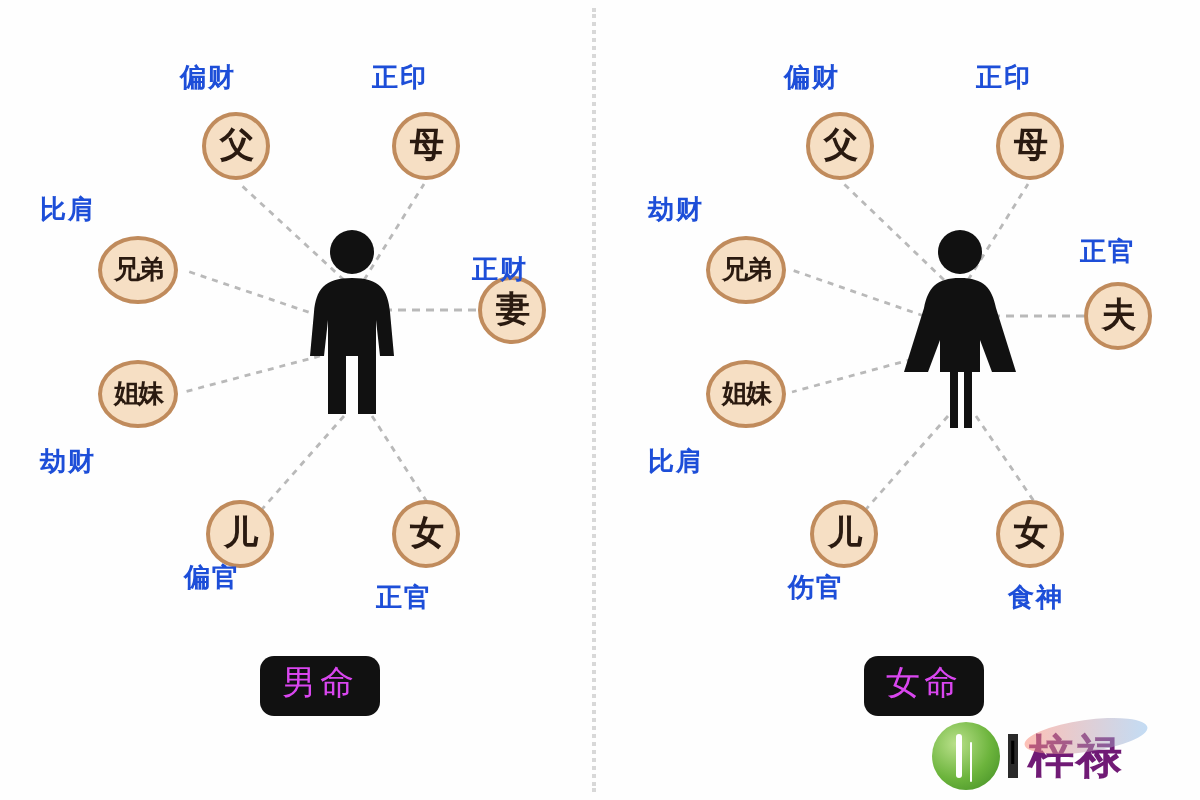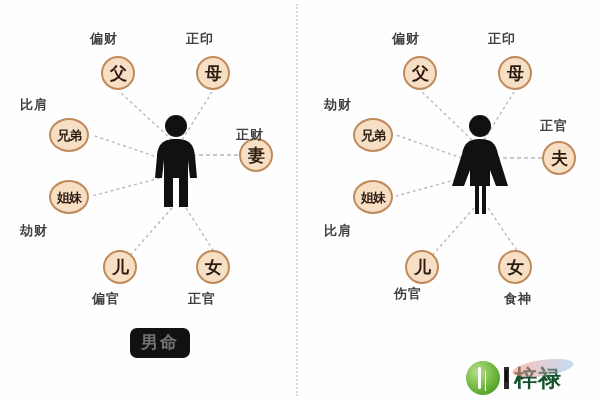--- a/index.html
+++ b/index.html
@@ -62,35 +62,35 @@
     line-height: 1;
     letter-spacing: -1px;
   }
   .node.one-char { font-size: 17px; }
   .node.two-char { font-size: 13px; width: 40px; height: 34px; border-radius: 50%; }
 
   .side-label {
     position: absolute;
     font-size: 13px;
     font-weight: bold;
-    color: #404040;
+    color: #1d4ed8;
     white-space: nowrap;
     letter-spacing: 1px;
   }
 
   .figure {
     position: absolute;
   }
 
   .badge {
     position: absolute;
     background: #111111;
-    color: #737373;
+    color: #d946ef;
     font-size: 17px;
-    font-weight: bold;
+    font-weight: normal;
     border-radius: 7px;
     padding: 5px 11px;
     letter-spacing: 2px;
     line-height: 1.15;
   }
 
   .watermark {
     position: absolute;
     left: 466px;
     top: 358px;
@@ -119,21 +119,21 @@
   .wm-bar {
     width: 5px;
     height: 22px;
     background: #2a2a2a;
     margin: 0 5px 0 4px;
     flex: 0 0 auto;
   }
   .wm-text {
     font-size: 23px;
     font-weight: bold;
-    color: #14532d;
+    color: #701a75;
     letter-spacing: 1px;
     position: relative;
   }
   .wm-swoosh {
     position: absolute;
     left: 46px;
     top: 2px;
     width: 62px;
     height: 16px;
     background: linear-gradient(100deg, rgba(255,140,120,0.55), rgba(120,180,235,0.45));
@@ -174,21 +174,21 @@
     <div class="node two-char" style="left:49px;  top:180px;">姐妹</div>
     <div class="node one-char" style="left:239px; top:138px;">妻</div>
     <div class="node one-char" style="left:103px; top:250px;">儿</div>
     <div class="node one-char" style="left:196px; top:250px;">女</div>
 
     <div class="side-label" style="left:90px;  top:30px;">偏财</div>
     <div class="side-label" style="left:186px; top:30px;">正印</div>
     <div class="side-label" style="left:20px;  top:96px;">比肩</div>
     <div class="side-label" style="left:20px;  top:222px;">劫财</div>
     <div class="side-label" style="left:236px; top:126px;">正财</div>
-    <div class="side-label" style="left:92px;  top:290px;">偏官</div>
+    <div class="side-label" style="left:92px;  top:280px;">偏官</div>
     <div class="side-label" style="left:188px; top:290px;">正官</div>
 
     <div class="badge" style="left:130px; top:328px;">男命</div>
   </div>
 
   <div class="panel" id="panel-female">
 
     <svg class="links">
       <g stroke="#b9b9b9" stroke-width="1.4" stroke-dasharray="3,3" fill="none">
         <line x1="172" y1="140" x2="122" y2="92"></line>
@@ -219,20 +219,21 @@
     <div class="node one-char" style="left:198px; top:250px;">女</div>
 
     <div class="side-label" style="left:92px;  top:30px;">偏财</div>
     <div class="side-label" style="left:188px; top:30px;">正印</div>
     <div class="side-label" style="left:24px;  top:96px;">劫财</div>
     <div class="side-label" style="left:24px;  top:222px;">比肩</div>
     <div class="side-label" style="left:240px; top:117px;">正官</div>
     <div class="side-label" style="left:94px;  top:285px;">伤官</div>
     <div class="side-label" style="left:204px; top:290px;">食神</div>
 
+    <div class="badge" style="left:132px; top:328px;">女命</div>
   </div>
 
   <div class="divider"></div>
 
   <div class="watermark">
     <div class="wm-logo"></div>
     <div class="wm-bar">I</div>
     <div class="wm-text">梓禄</div>
     <div class="wm-swoosh"></div>
   </div>

